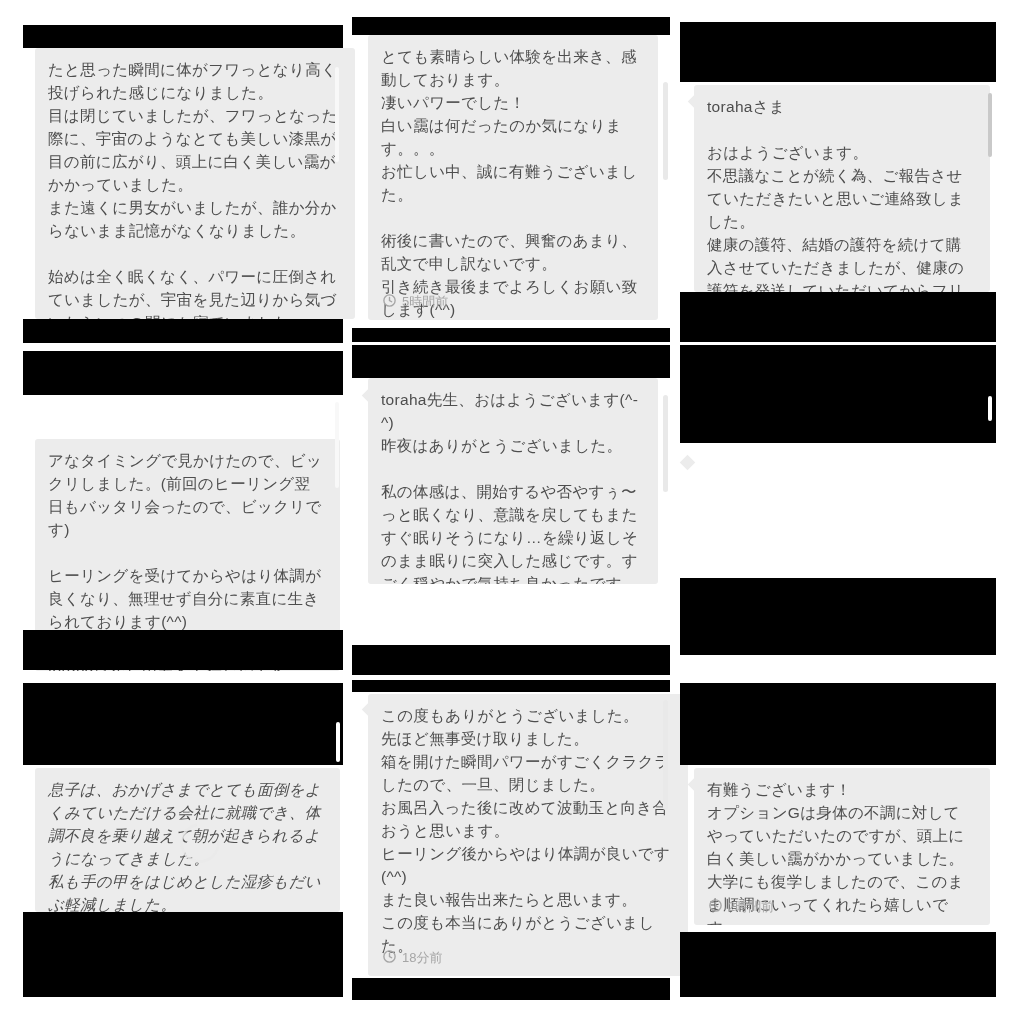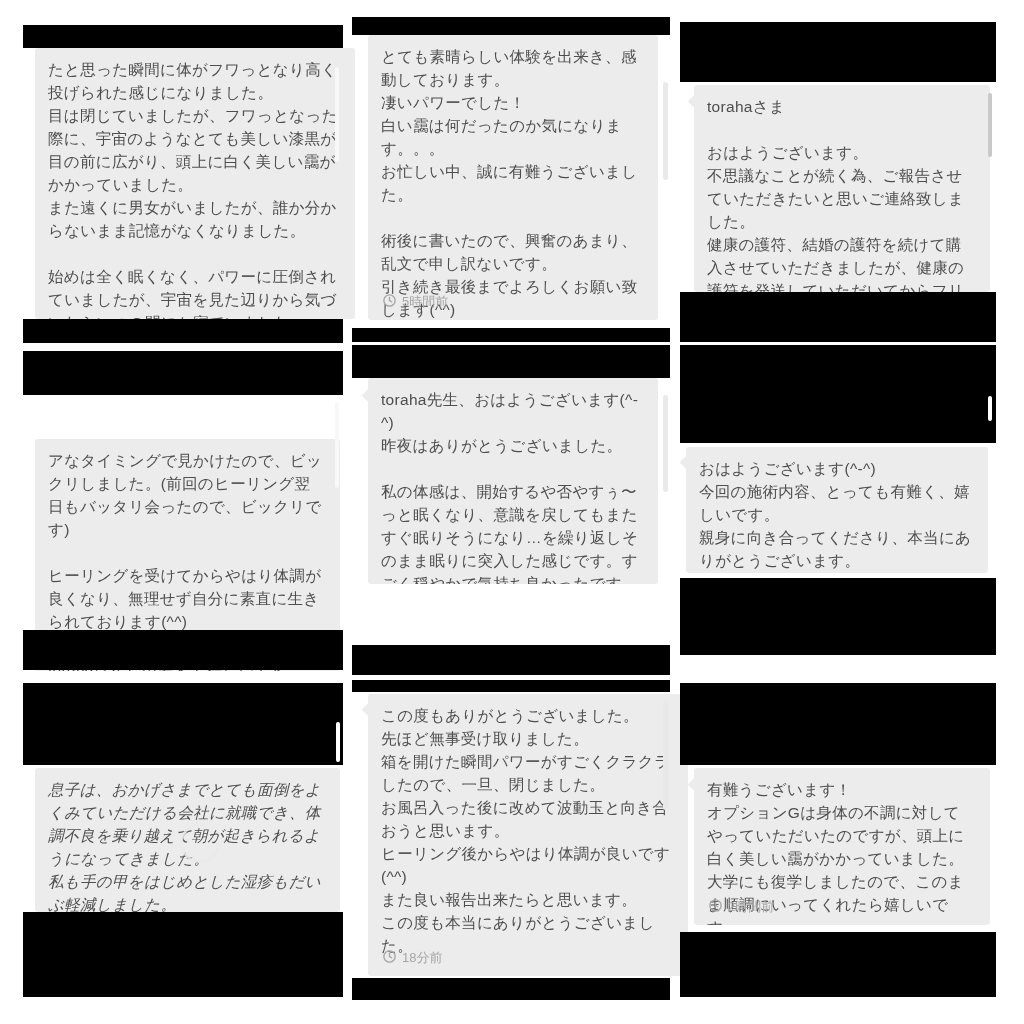--- a/index.html
+++ b/index.html
@@ -143,25 +143,20 @@
 私の体感は、開始するや否やすぅ〜っと眠くなり、意識を戻してもまたすぐ眠りそうになり…を繰り返しそのまま眠りに突入した感じです。すごく穏やかで気持ち良かったです。
 夢かビジョンか分かりませんが、とてもカラーが強調されたもので、生き生きとしていました。</div>
     </div>
     <div class="tail" style="left:12px;top:45px;"></div>
     <div class="thumb" style="left:311px;top:50px;height:97px;width:5px;background:#e9e9e9;"></div>
     <div class="bar" style="left:0;top:300px;width:318px;height:30px;"></div>
   </div>
 
   <div class="cell" style="left:680px;top:345px;width:316px;height:310px;">
     <div class="bar" style="left:0;top:0;width:316px;height:98px;"></div>
-    <div class="bubble" style="left:6px;top:102px;width:302px;height:126px;">
-      <div class="msg">おはようございます(^-^)
-今回の施術内容、とっても有難く、嬉しいです。
-親身に向き合ってくださり、本当にありがとうございます。</div>
-    </div>
     <div class="tail" style="left:2px;top:112px;"></div>
     <div class="thumb" style="left:308px;top:51px;height:25px;background:#ffffff;"></div>
     <div class="bar" style="left:0;top:233px;width:316px;height:77px;"></div>
   </div>
 
   <div class="cell" style="left:23px;top:683px;width:320px;height:314px;font-style:italic;">
     <div class="bar" style="left:0;top:0;width:320px;height:82px;"></div>
     <div class="bubble" style="left:12px;top:85px;width:305px;height:144px;">
       <div class="msg">息子は、おかげさまでとても面倒をよくみていただける会社に就職でき、体調不良を乗り越えて朝が起きられるようになってきました。
 私も手の甲をはじめとした湿疹もだいぶ軽減しました。</div>

